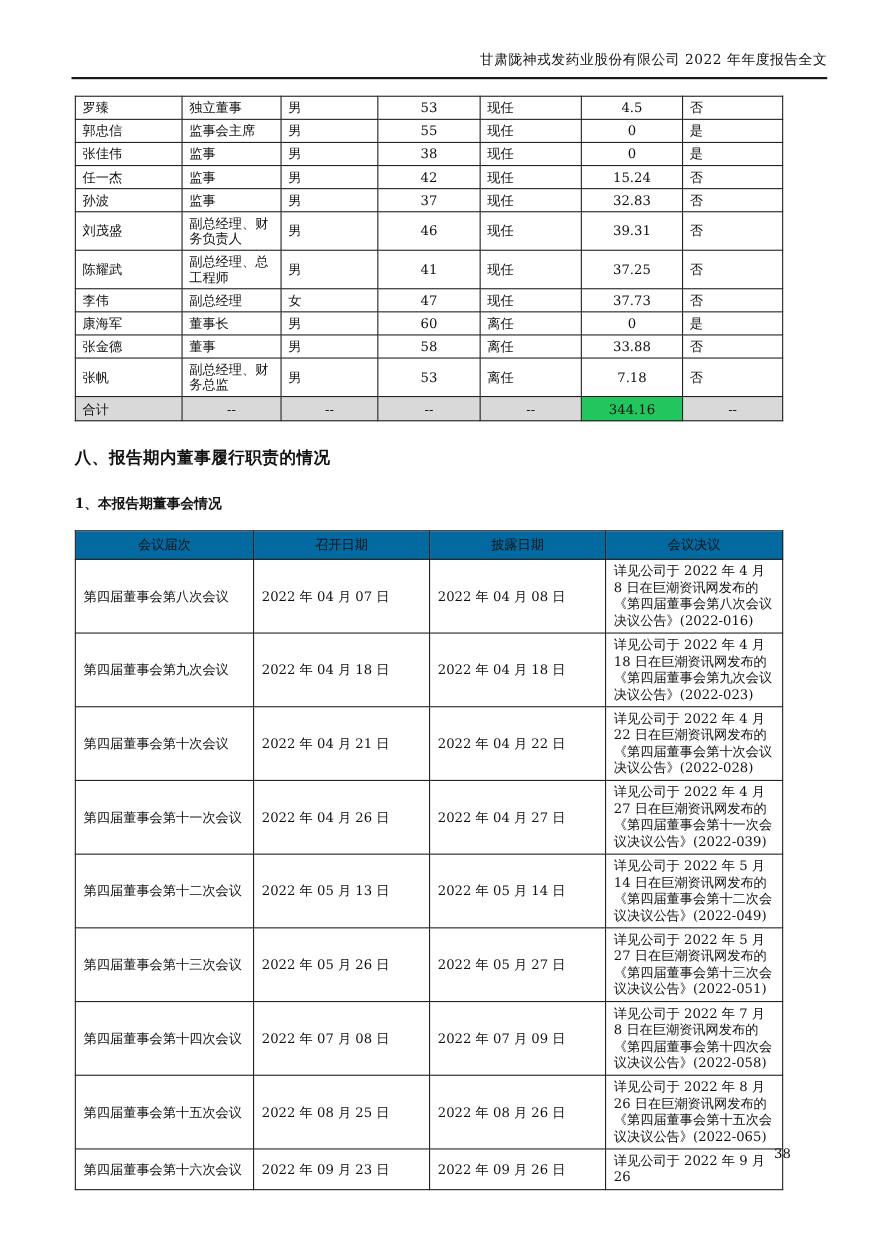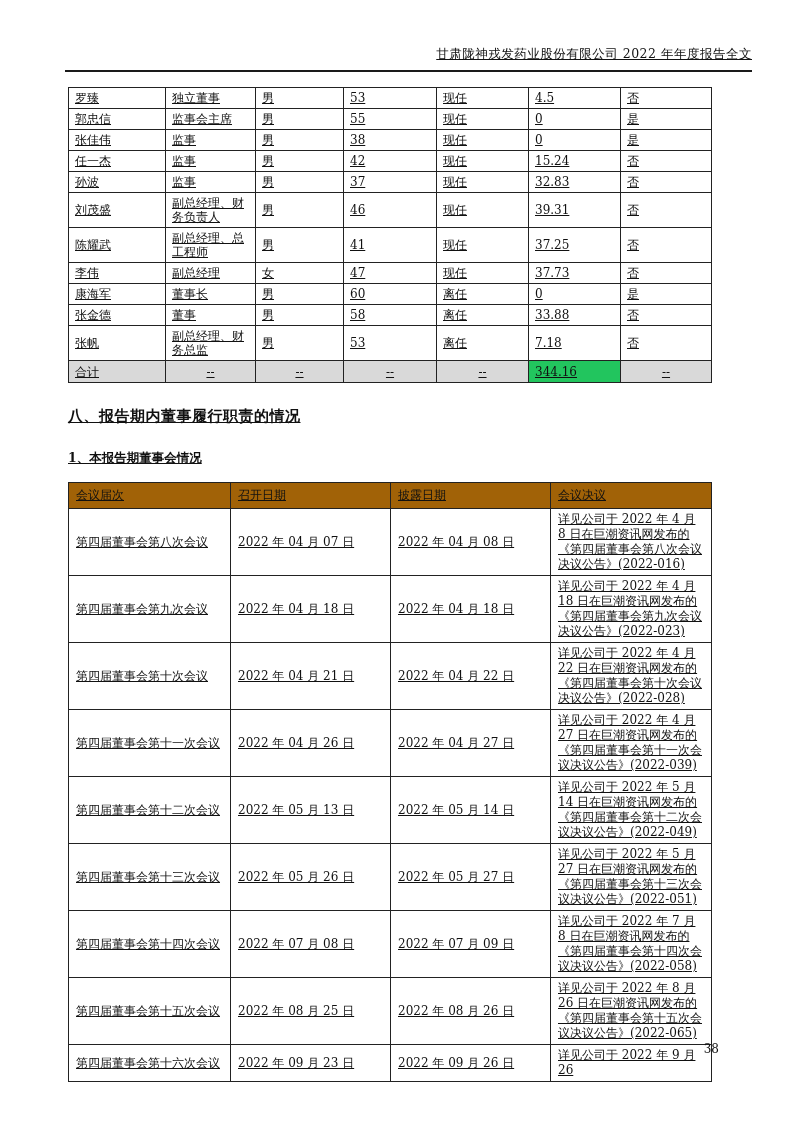--- a/index.html
+++ b/index.html
@@ -7,21 +7,20 @@
   body {
     font-family: "DejaVu Serif", "Liberation Serif", serif;
     color: #111;
   }
   .page {
     position: relative;
     width: 793px;
     height: 1122px;
     background: #ffffff;
     overflow: hidden;
-    text-decoration: underline;
   }
   .doc-header {
     margin: 0 41px 0 65px;
     padding-top: 46px;
     padding-bottom: 7px;
     text-align: right;
     font-size: 12.5px;
     letter-spacing: 0.5px;
     border-bottom: 2px solid #1a1a1a;
   }
@@ -37,39 +36,40 @@
   td {
     border: 1px solid #222;
     vertical-align: middle;
     line-height: 14px;
     padding: 3px 6px;
     word-break: break-all;
   }
   table.officers td { height: 20px; }
   table.officers tr.total-row td { height: 22px; background: #d9d9d9; }
   table.officers tr.total-row td.pay-cell { background: #22c55e; }
-  td.num { text-align: left; }
+  td.num { text-align: center; }
   td.dash { text-align: center; }
 
   .sec-heading {
     font-size: 15px;
     font-weight: bold;
     margin-top: 24px;
     letter-spacing: 0.5px;
   }
   .sub-heading {
     font-size: 12.5px;
     font-weight: bold;
     margin-top: 24px;
   }
 
   table.meetings { margin-top: 15px; }
   table.meetings td { line-height: 15px; padding: 3px 7px; }
   table.meetings tr.head td {
-    background: #a16207;
+    background: #0369a1;
+    text-align: center;
     height: 26px;
   }
   table.meetings tr.mrow td { height: 64px; }
   table.meetings tr.mrow-last td { height: 22px; }
 
   .page-number {
     position: absolute;
     top: 1042px;
     right: 74px;
     font-size: 12px;

